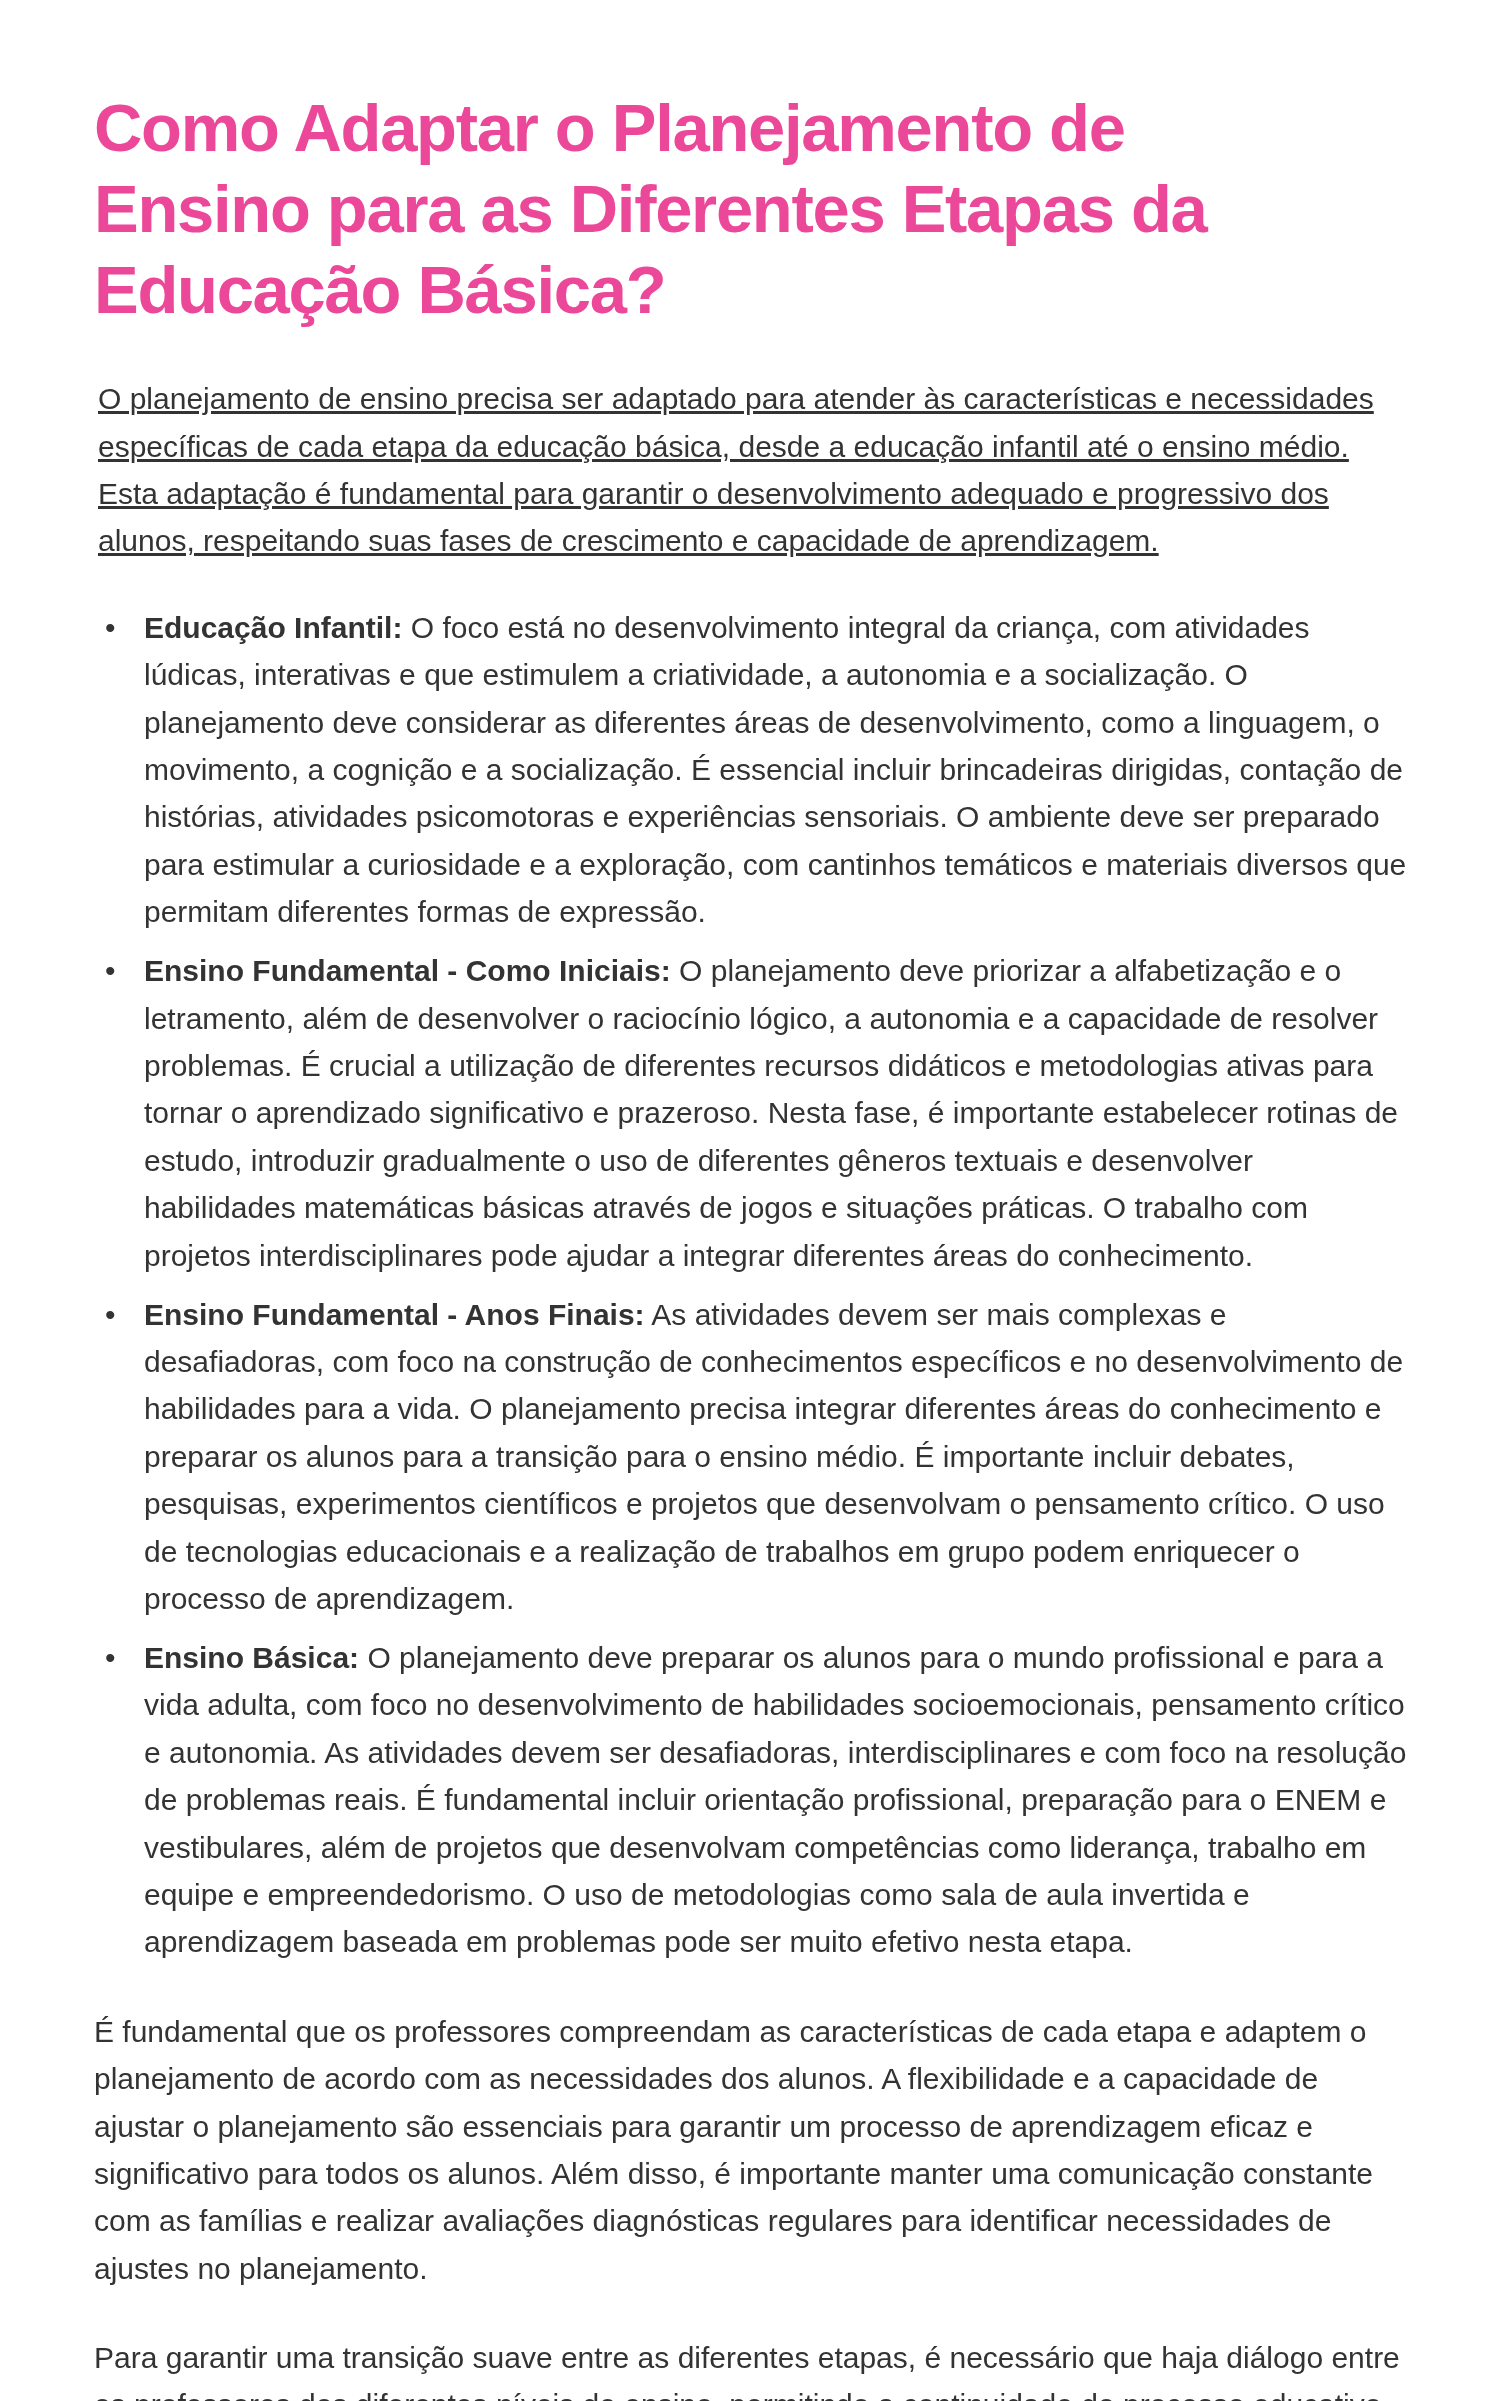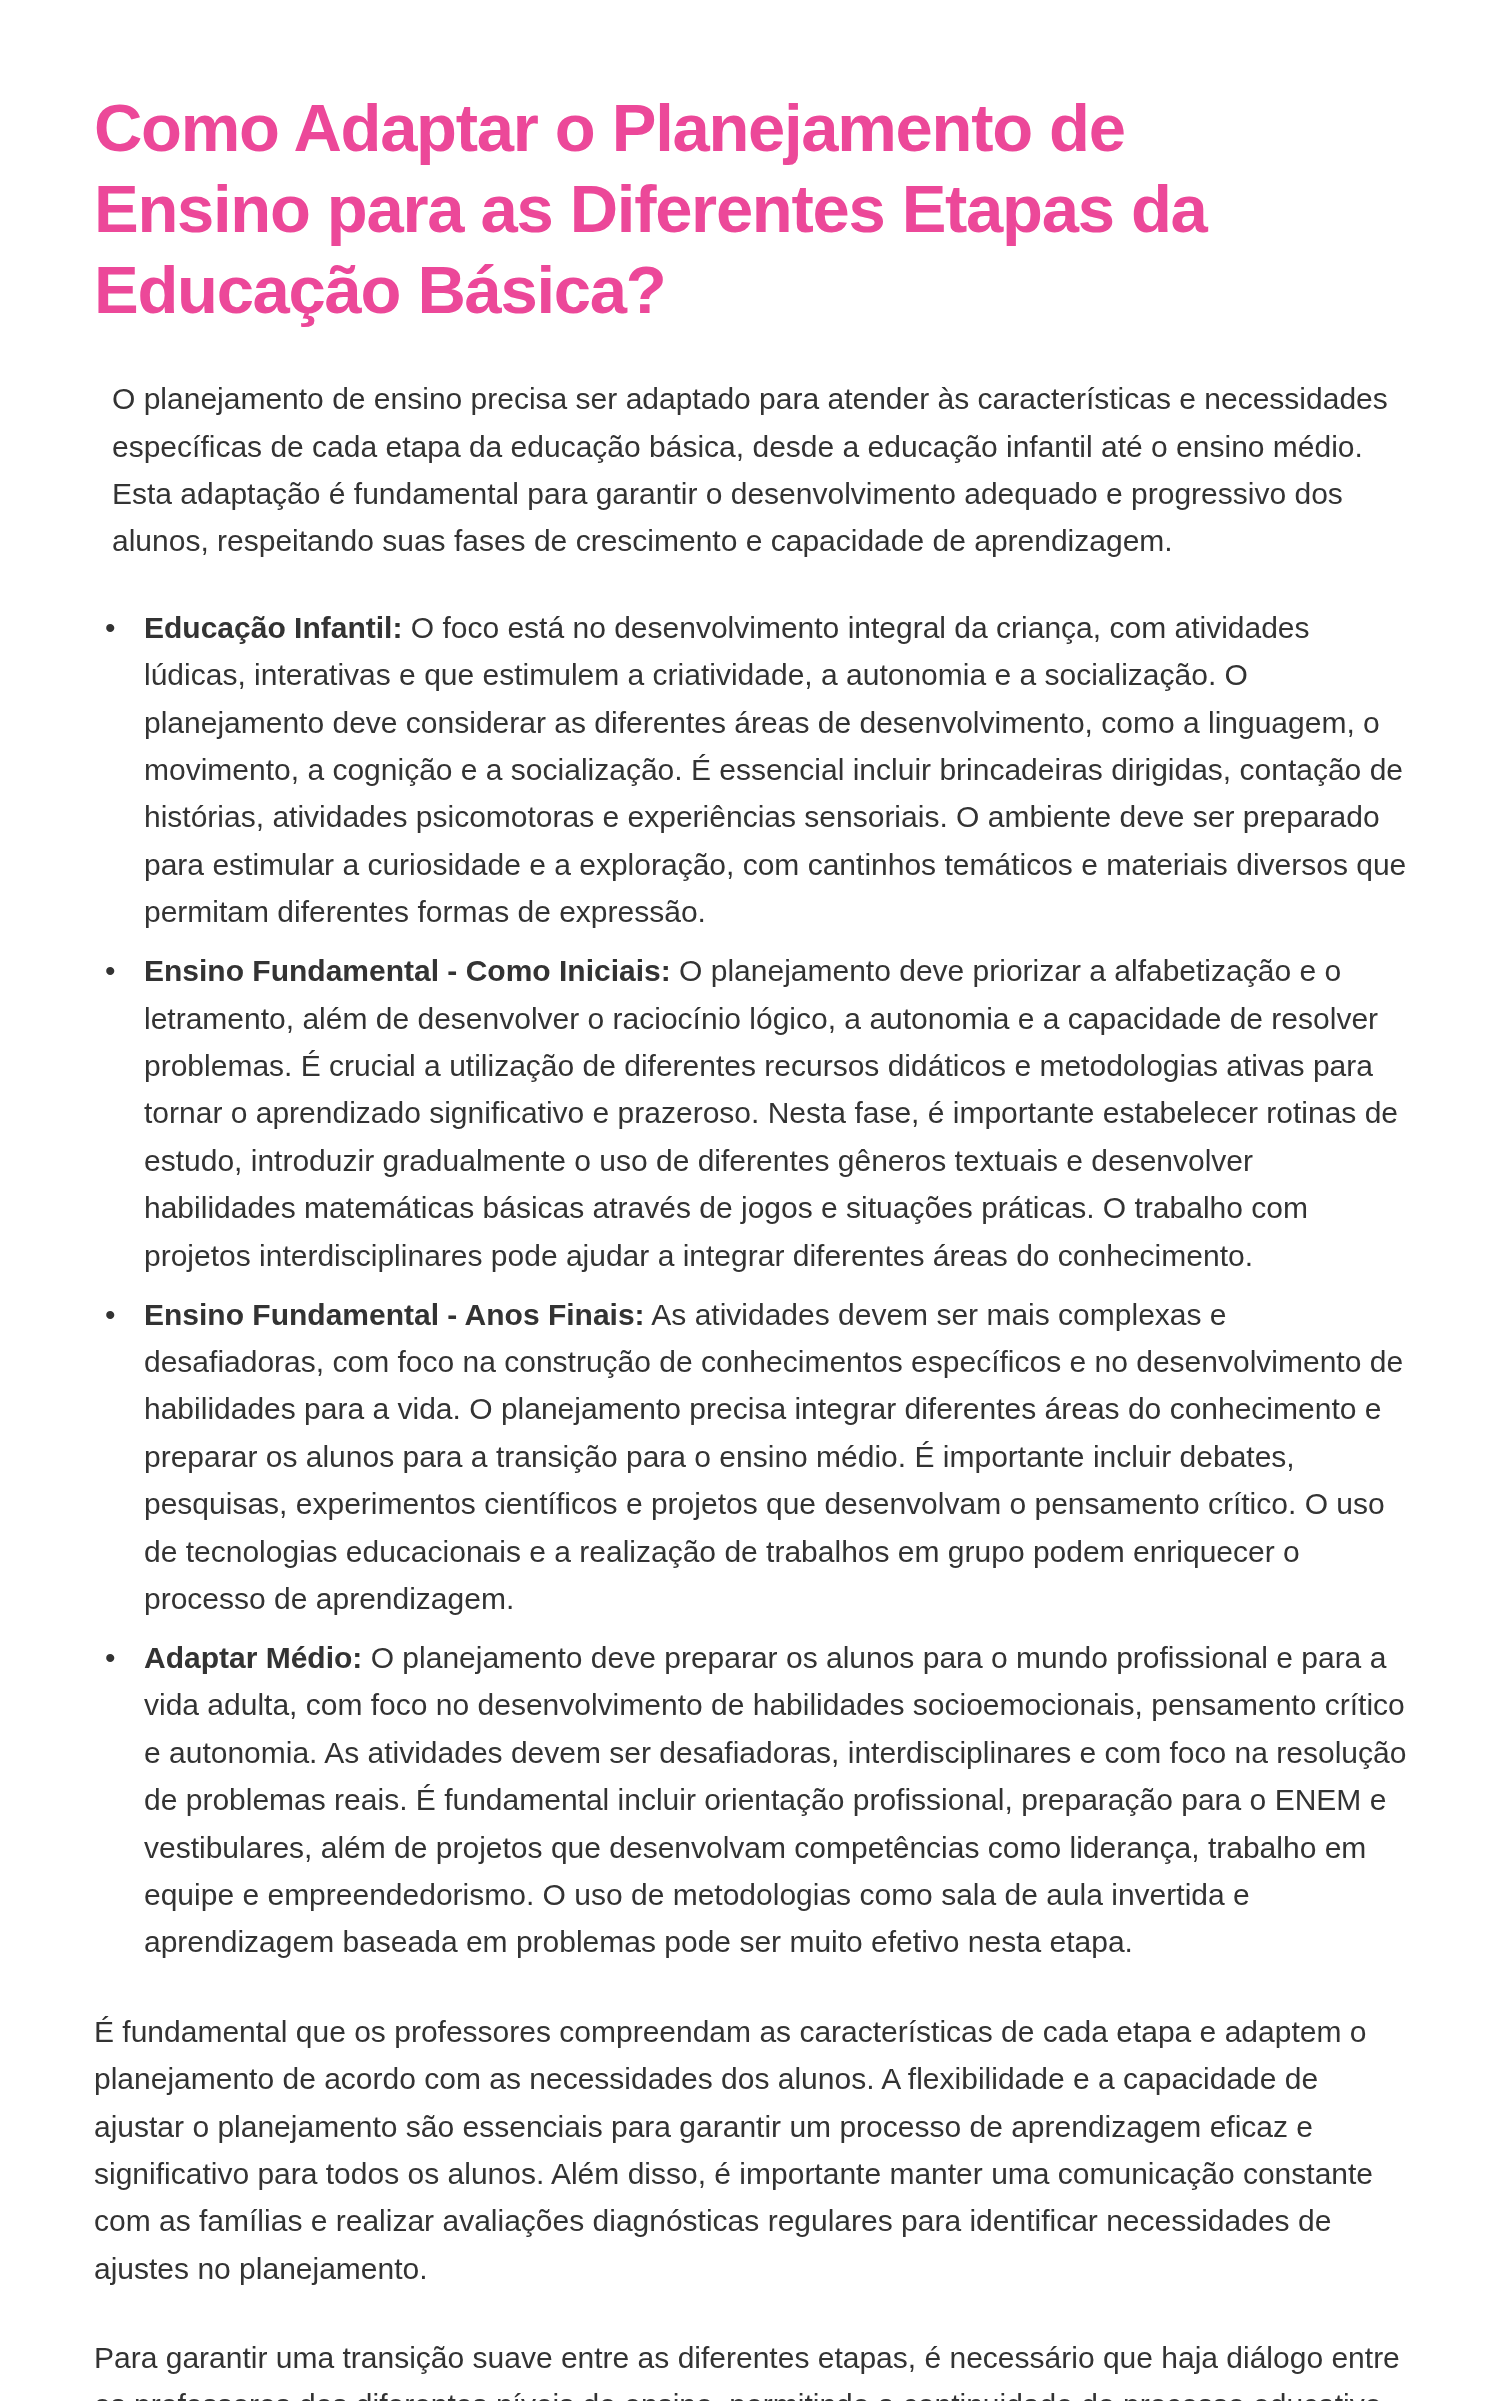--- a/index.html
+++ b/index.html
@@ -27,22 +27,23 @@
     letter-spacing: -1.3px;
     max-width: 1256px;
   }
   .body-text {
     color: #333333;
     font-size: 30px;
     line-height: 1.58;
     font-weight: 400;
   }
   .intro-paragraph {
-    margin: 45px 0 0 18px;
+    margin: 45px 0 0 4px;
     max-width: 1319px;
+    text-decoration: underline;
   }
   .stage-list {
     margin: 39px 0 0 0;
     padding: 0 0 0 50px;
     list-style: none;
     max-width: 1319px;
   }
   .stage-item {
     position: relative;
   }
@@ -86,21 +87,21 @@
     </li>
 
     <li class="body-text stage-item">
       <span class="bullet-dot">•</span>
       <span class="stage-label">Ensino Fundamental - Anos Finais:</span>
       <span>As atividades devem ser mais complexas e desafiadoras, com foco na construção de conhecimentos específicos e no desenvolvimento de habilidades para a vida. O planejamento precisa integrar diferentes áreas do conhecimento e preparar os alunos para a transição para o ensino médio. É importante incluir debates, pesquisas, experimentos científicos e projetos que desenvolvam o pensamento crítico. O uso de tecnologias educacionais e a realização de trabalhos em grupo podem enriquecer o processo de aprendizagem.</span>
     </li>
 
     <li class="body-text stage-item">
       <span class="bullet-dot">•</span>
-      <span class="stage-label">Adaptar Médio:</span>
+      <span class="stage-label">Ensino Básica:</span>
       <span>O planejamento deve preparar os alunos para o mundo profissional e para a vida adulta, com foco no desenvolvimento de habilidades socioemocionais, pensamento crítico e autonomia. As atividades devem ser desafiadoras, interdisciplinares e com foco na resolução de problemas reais. É fundamental incluir orientação profissional, preparação para o ENEM e vestibulares, além de projetos que desenvolvam competências como liderança, trabalho em equipe e empreendedorismo. O uso de metodologias como sala de aula invertida e aprendizagem baseada em problemas pode ser muito efetivo nesta etapa.</span>
     </li>
 
   </ul>
 
   <p class="body-text closing-paragraph">É fundamental que os professores compreendam as características de cada etapa e adaptem o planejamento de acordo com as necessidades dos alunos. A flexibilidade e a capacidade de ajustar o planejamento são essenciais para garantir um processo de aprendizagem eficaz e significativo para todos os alunos. Além disso, é importante manter uma comunicação constante com as famílias e realizar avaliações diagnósticas regulares para identificar necessidades de ajustes no planejamento.</p>
 
   <p class="body-text closing-paragraph">Para garantir uma transição suave entre as diferentes etapas, é necessário que haja diálogo entre os professores dos diferentes níveis de ensino, permitindo a continuidade do processo educativo. O planejamento também deve considerar as especificidades regionais e culturais da comunidade escolar, assim como as diferentes necessidades de aprendizagem dos alunos, incluindo aqueles com necessidades educacionais especiais.</p>
 
 </main>

